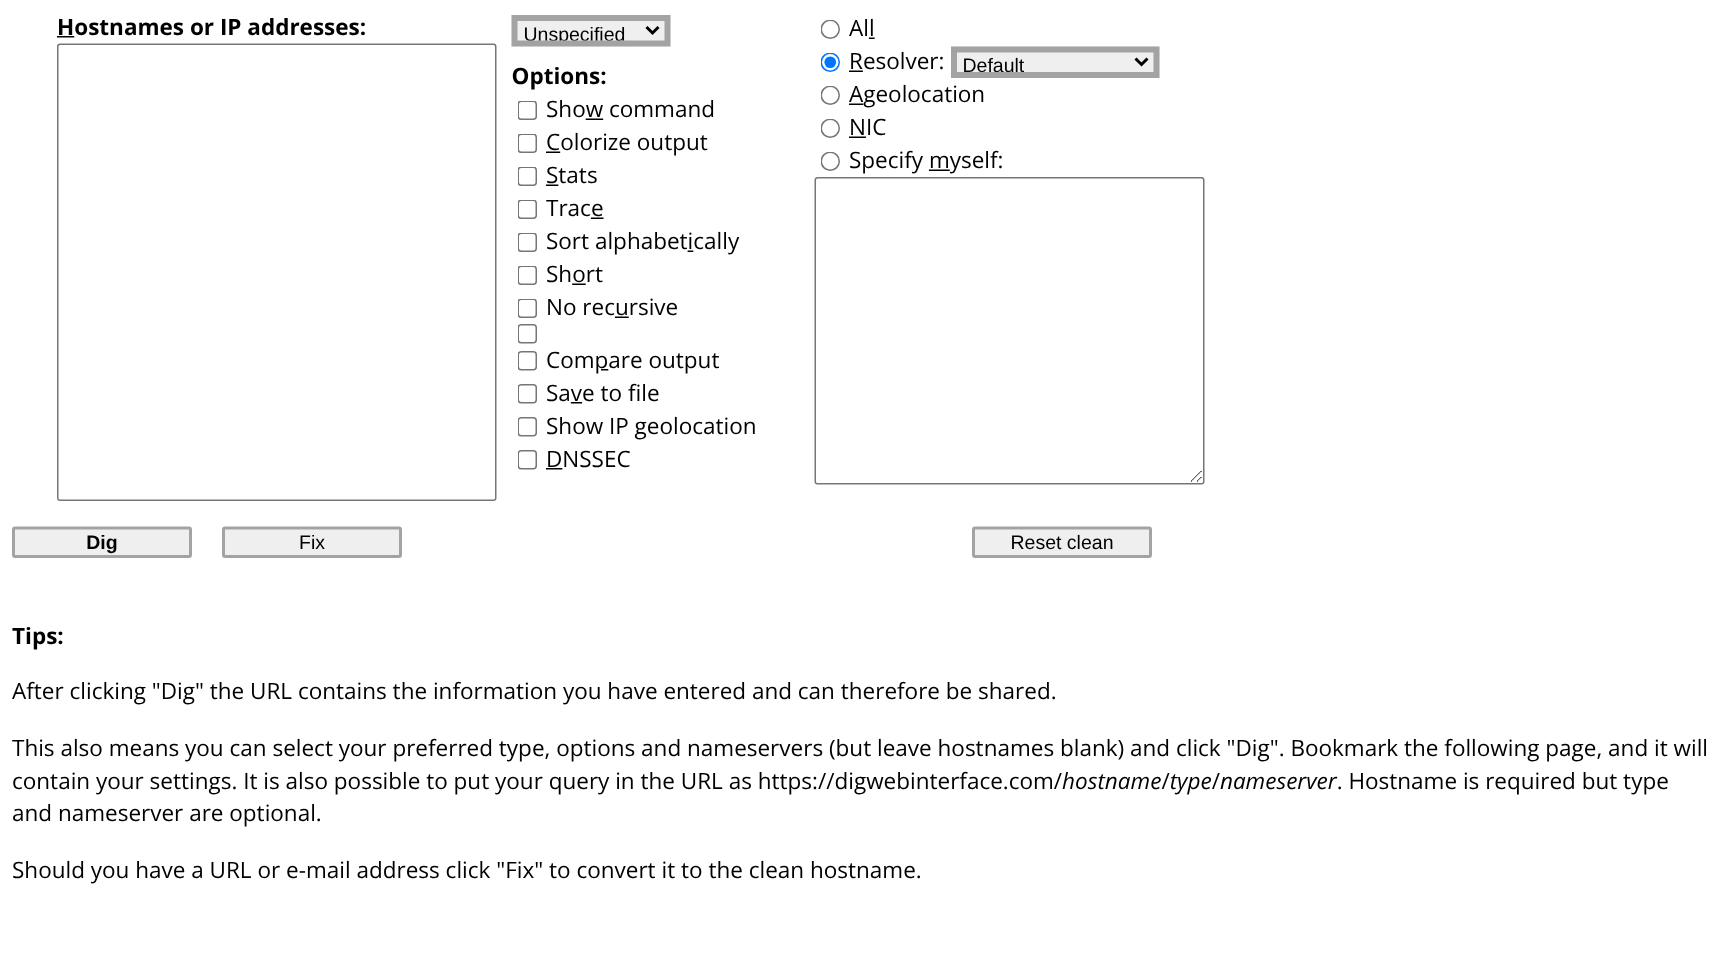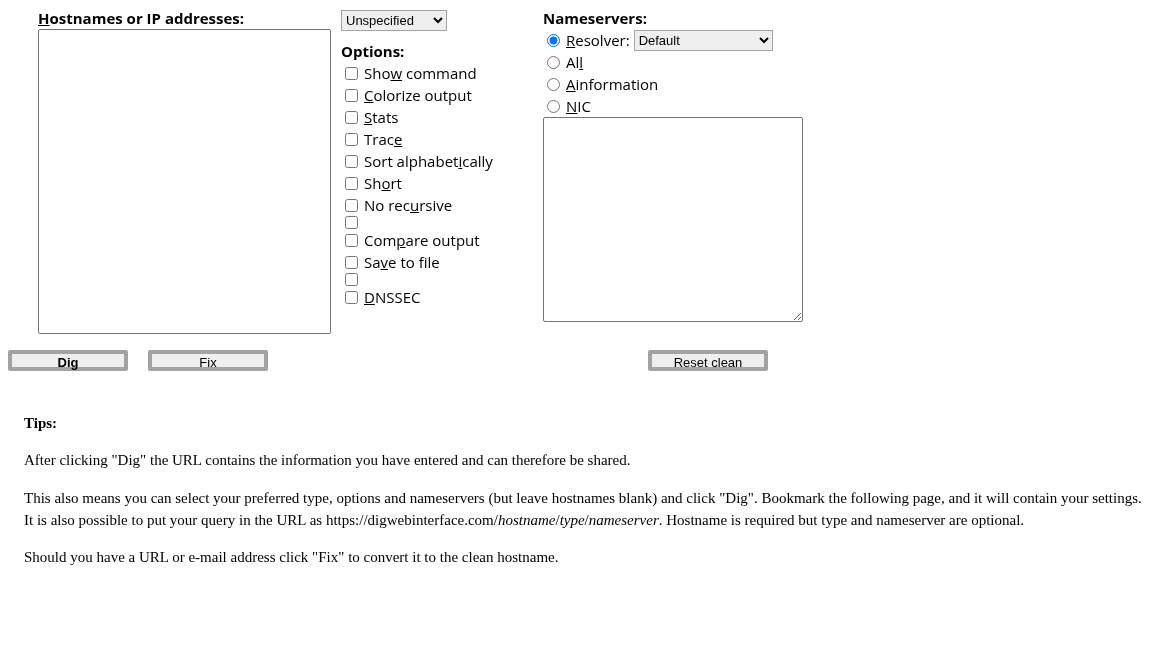--- a/index.html
+++ b/index.html
@@ -51,21 +51,21 @@
     height: 205px;
     font-family: Arial, sans-serif;
     font-size: 13px;
     box-sizing: border-box;
     border: 1px solid #767676;
     border-radius: 2px;
   }
   select {
     font-size: 13px;
     font-family: Arial, sans-serif;
-    border: 1px solid #a3a3a3;
+    border: 4px solid #a3a3a3;
     background: #efefef;
     height: 21px;
   }
   .type-select {
     min-width: 106px;
     margin-top: 2px;
     margin-bottom: 10px;
   }
   .resolver-select {
     min-width: 139px;
@@ -92,40 +92,39 @@
   .btns {
     margin-top: 12px;
     display: flex;
     width: 760px;
   }
   .btns button {
     width: 120px;
     font-family: Arial, sans-serif;
     font-size: 13px;
     background: #efefef;
-    border: 4px solid #a3a3a3;
+    border: 2px solid #a3a3a3;
     border-radius: 2px;
     padding: 1px 6px;
     height: 21px;
   }
   .btns .dig {
     font-weight: bold;
     margin-right: 20px;
   }
   .btns .spacer {
     flex: 1;
   }
   .tips {
     margin-top: 42px;
     max-width: 1135px;
     line-height: 1.45;
   }
   .tips p {
-    margin: 0 0 16px 16px;
-    font-family: Liberation Serif, serif;
+    margin: 0 0 16px 0;
   }
   .fst-italic {
     font-style: italic;
     text-align: center;
   }
 </style>
 </head>
 <body>
 
 <div class="columns">
@@ -176,50 +175,54 @@
         <div class="opt-row">
           <input type="checkbox" style="">
           <label><span>Com</span><span class="u">p</span><span>are output</span></label>
         </div>
         <div class="opt-row">
           <input type="checkbox" style="">
           <label><span>Sa</span><span class="u">v</span><span>e to file</span></label>
         </div>
         <div class="opt-row">
           <input type="checkbox" style="">
+          <label><span>Show IP geolocation</span><span></span></label>
         </div>
         <div class="opt-row">
           <input type="checkbox" style="">
           <label><span></span><span class="u">D</span><span>NSSEC</span></label>
         </div>
       </div>
   </div>
 
   <div class="col-right">
-    <div class="heading">Nameservers:</div>
+
+    <div class="ns-row">
+      <input type="radio" name="ns" style="">
+      <label><span>Al</span><span class="u">l</span><span></span></label>
+    </div>
 
     <div class="ns-row">
       <input type="radio" name="ns" checked="" style="">
       <label><span class="u">R</span><span>esolver:</span></label>
       <select class="resolver-select">
         <option>Default</option>
       </select>
     </div>
-
-    <div class="ns-row">
-      <input type="radio" name="ns" style="">
-      <label><span>Al</span><span class="u">l</span><span></span></label>
-    </div>
-    <div class="ns-row">
-      <input type="radio" name="ns" style="">
-      <label><span></span><span class="u">A</span><span>information</span></label>
+    <div class="ns-row">
+      <input type="radio" name="ns" style="">
+      <label><span></span><span class="u">A</span><span>geolocation</span></label>
     </div>
     <div class="ns-row">
       <input type="radio" name="ns" style="">
       <label><span></span><span class="u">N</span><span>IC</span></label>
+    </div>
+    <div class="ns-row">
+      <input type="radio" name="ns" style="">
+      <label><span>Specify </span><span class="u">m</span><span>yself:</span></label>
     </div>
 
     <textarea class="nsarea" style=""></textarea>
   </div>
 </div>
 
 <div class="btns">
   <button class="dig">Dig</button>
   <button>Fix</button>
   <div class="spacer"></div>

